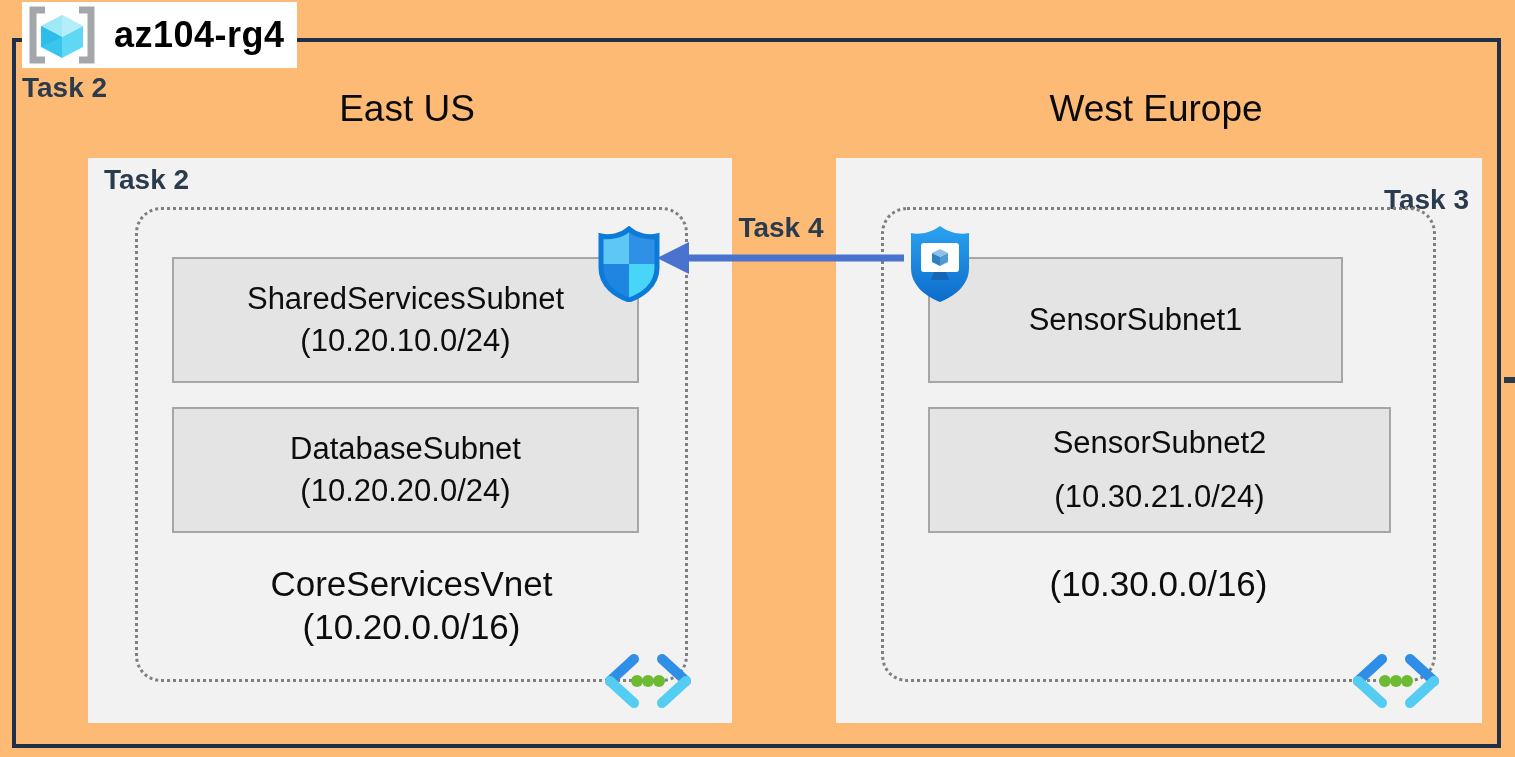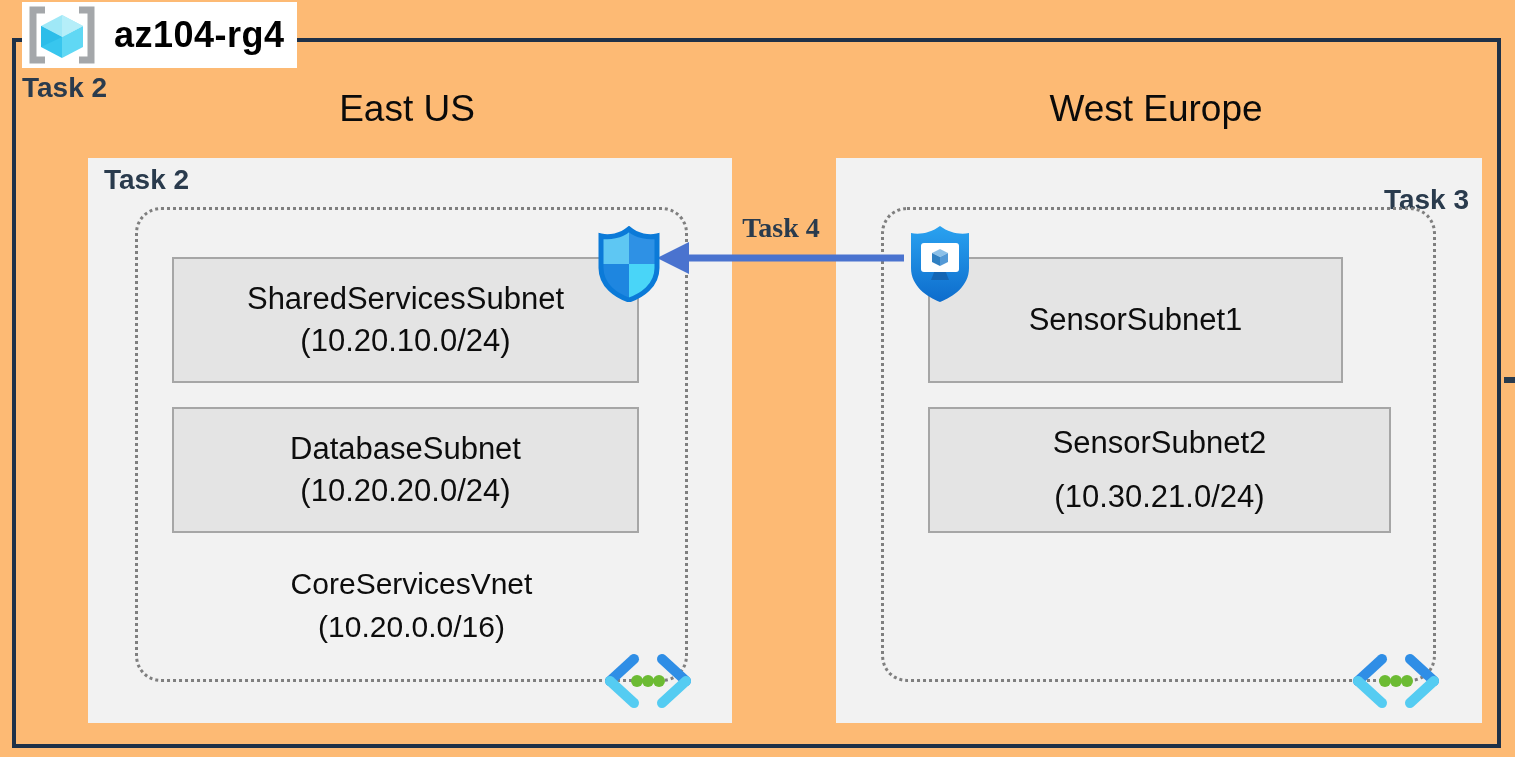--- a/index.html
+++ b/index.html
@@ -41,21 +41,21 @@
     position:absolute;top:207px;height:475px;border:3px dotted var(--dashed-border);
     border-radius:26px;box-sizing:border-box;background:transparent;
   }
   .subnet-box{
     position:absolute;height:126px;background:var(--subnet-fill);
     border:2px solid var(--subnet-border);box-sizing:border-box;
     display:flex;flex-direction:column;align-items:center;justify-content:center;
     font-size:31px;line-height:42px;text-align:center;
   }
   .vnet-name{
-    position:absolute;top:562px;text-align:center;font-size:30px;line-height:43px;
+    position:absolute;top:562px;text-align:center;font-size:35px;line-height:43px;
   }
   .icon-abs{position:absolute;}
   .arrow-line{stroke:var(--arrow);stroke-width:7;}
   .arrow-head{fill:var(--arrow);}
   .edge-tick{
     position:absolute;left:1504px;top:377px;width:11px;height:6px;background:var(--task-label);
   }
 </style>
 </head>
 <body>
@@ -108,28 +108,29 @@
   <div class="subnet-box" style="left:928px;width:463px;top:407px;gap:12px;">
     <div>SensorSubnet2</div>
     <div>(10.30.21.0/24)</div>
   </div>
 
   <div class="vnet-name" style="left:135px;width:553px;">
     <div>CoreServicesVnet</div>
     <div>(10.20.0.0/16)</div>
   </div>
   <div class="vnet-name" style="left:881px;width:555px;">
+    <div>(10.30.0.0/16)</div>
   </div>
 
   <svg class="icon-abs" style="left:652px;top:238px;" width="258" height="40" viewBox="0 0 258 40">
     <line class="arrow-line" x1="252" y1="20" x2="30" y2="20"></line>
     <polygon class="arrow-head" points="5,20 37,4 37,36"></polygon>
   </svg>
 
-  <div class="task-label" style="left:781px;top:212px;transform:translateX(-50%);font-family:Liberation Serif, serif;">Task 4</div>
+  <div class="task-label" style="left:781px;top:212px;transform:translateX(-50%);">Task 4</div>
 
   <svg class="icon-abs" style="left:597px;top:226px;" width="64" height="76" viewBox="0 0 64 76">
     <defs>
       <clipPath id="shieldClip">
         <path d="M32,3 C40,10 52,12 60,10 V42 C60,60 44,70 32,74 C20,70 4,60 4,42 V10 C12,12 24,10 32,3 Z"></path>
       </clipPath>
     </defs>
     <g clip-path="url(#shieldClip)">
       <rect x="0" y="0" width="32" height="38" fill="#5ec7f3"></rect>
       <rect x="32" y="0" width="32" height="38" fill="#2e91e5"></rect>

